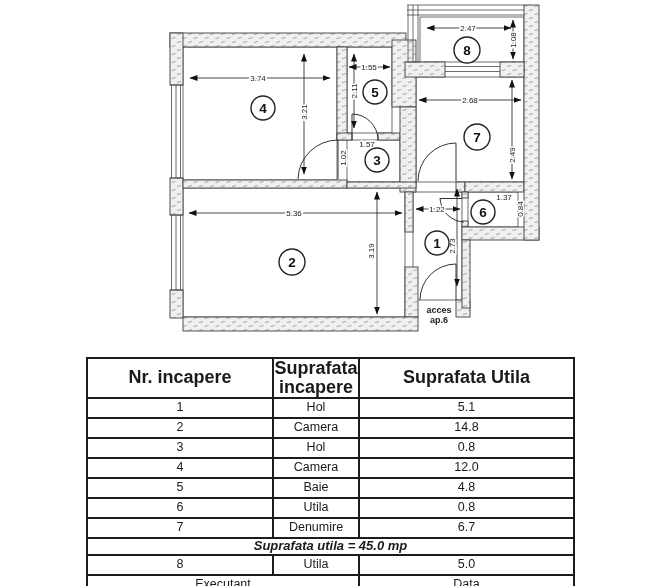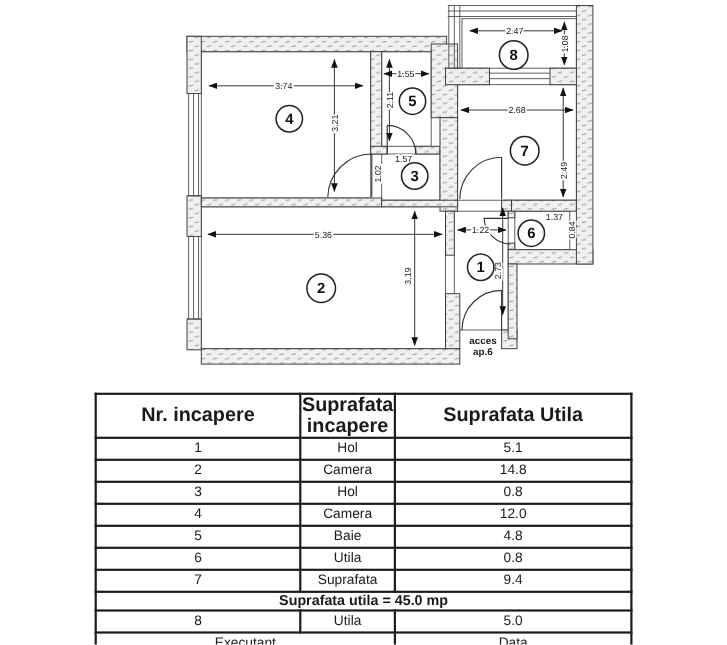--- a/index.html
+++ b/index.html
@@ -16,21 +16,21 @@
   .roomcircle{fill:#fff;stroke:#222;stroke-width:1.4;}
   .roomnum{font-size:13.5px;font-weight:bold;fill:#111;text-anchor:middle;}
   .access{font-size:9px;font-weight:bold;fill:#222;text-anchor:middle;}
   
   table.areas{position:absolute;left:86px;top:357px;width:487px;border-collapse:collapse;
               table-layout:fixed;font-size:12.5px;color:#1a1a1a;background:#fff;}
   table.areas,table.areas td,table.areas th{border:2px solid #1c1c1c;}
   table.areas td,table.areas th{padding:0;text-align:center;vertical-align:middle;line-height:1.05;}
   th.h{height:30px;font-size:18px;font-weight:bold;}
   td.r{height:18px;}
-  td.merged{height:15px;font-weight:bold;font-size:13px;}
+  td.merged{height:15px;font-weight:bold;font-size:13px;font-style:italic;}
   td.foot{height:18px;}
   col.c1{width:186px;}col.c2{width:86px;}col.c3{width:215px;}
 </style>
 </head>
 <body>
 
 <div class="page">
 
   <svg class="plan" width="661" height="352" viewBox="0 0 661 352">
     <defs>
@@ -196,22 +196,22 @@
       <td class="r">Baie</td>
       <td class="r">4.8</td>
     </tr>
     <tr>
       <td class="r">6</td>
       <td class="r">Utila</td>
       <td class="r">0.8</td>
     </tr>
     <tr>
       <td class="r">7</td>
-      <td class="r">Suprafata</td>
-      <td class="r">9.4</td>
+      <td class="r">Denumire</td>
+      <td class="r">6.7</td>
     </tr>
     <tr>
       <td class="merged" colspan="3">Suprafata utila = 45.0 mp</td>
     </tr>
     <tr>
       <td class="r">8</td>
       <td class="r">Utila</td>
       <td class="r">5.0</td>
     </tr>
     <tr>

